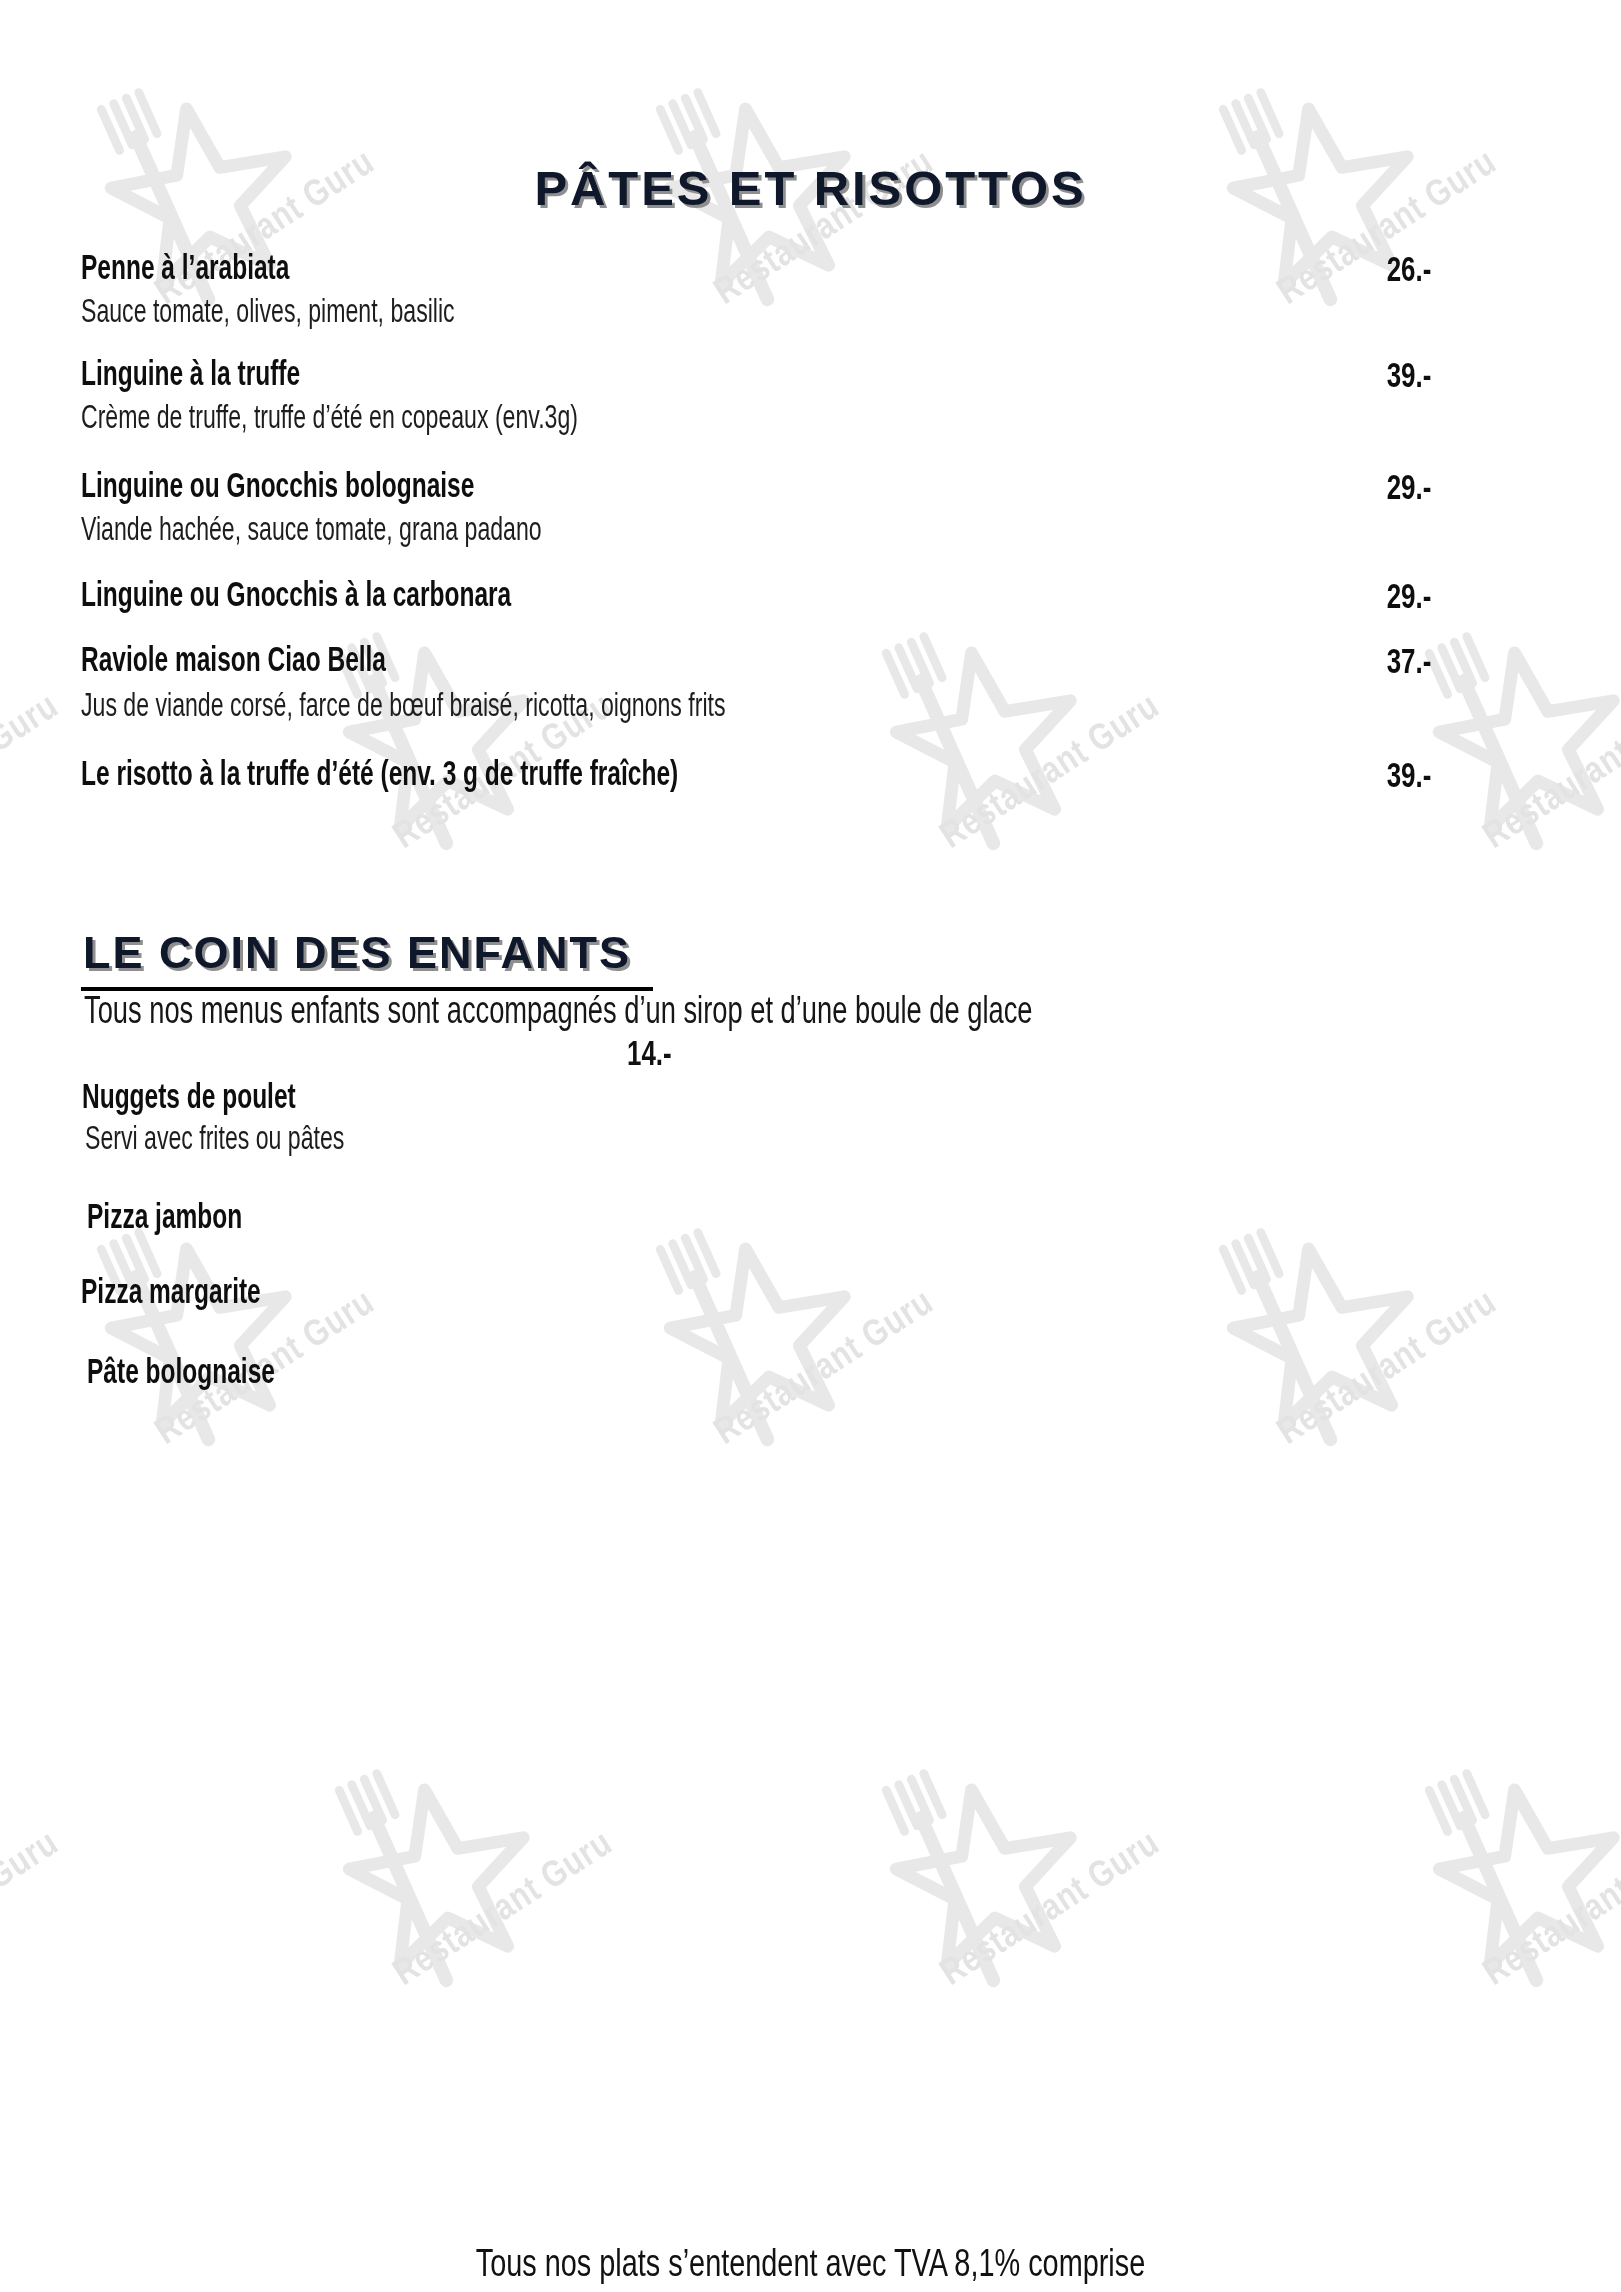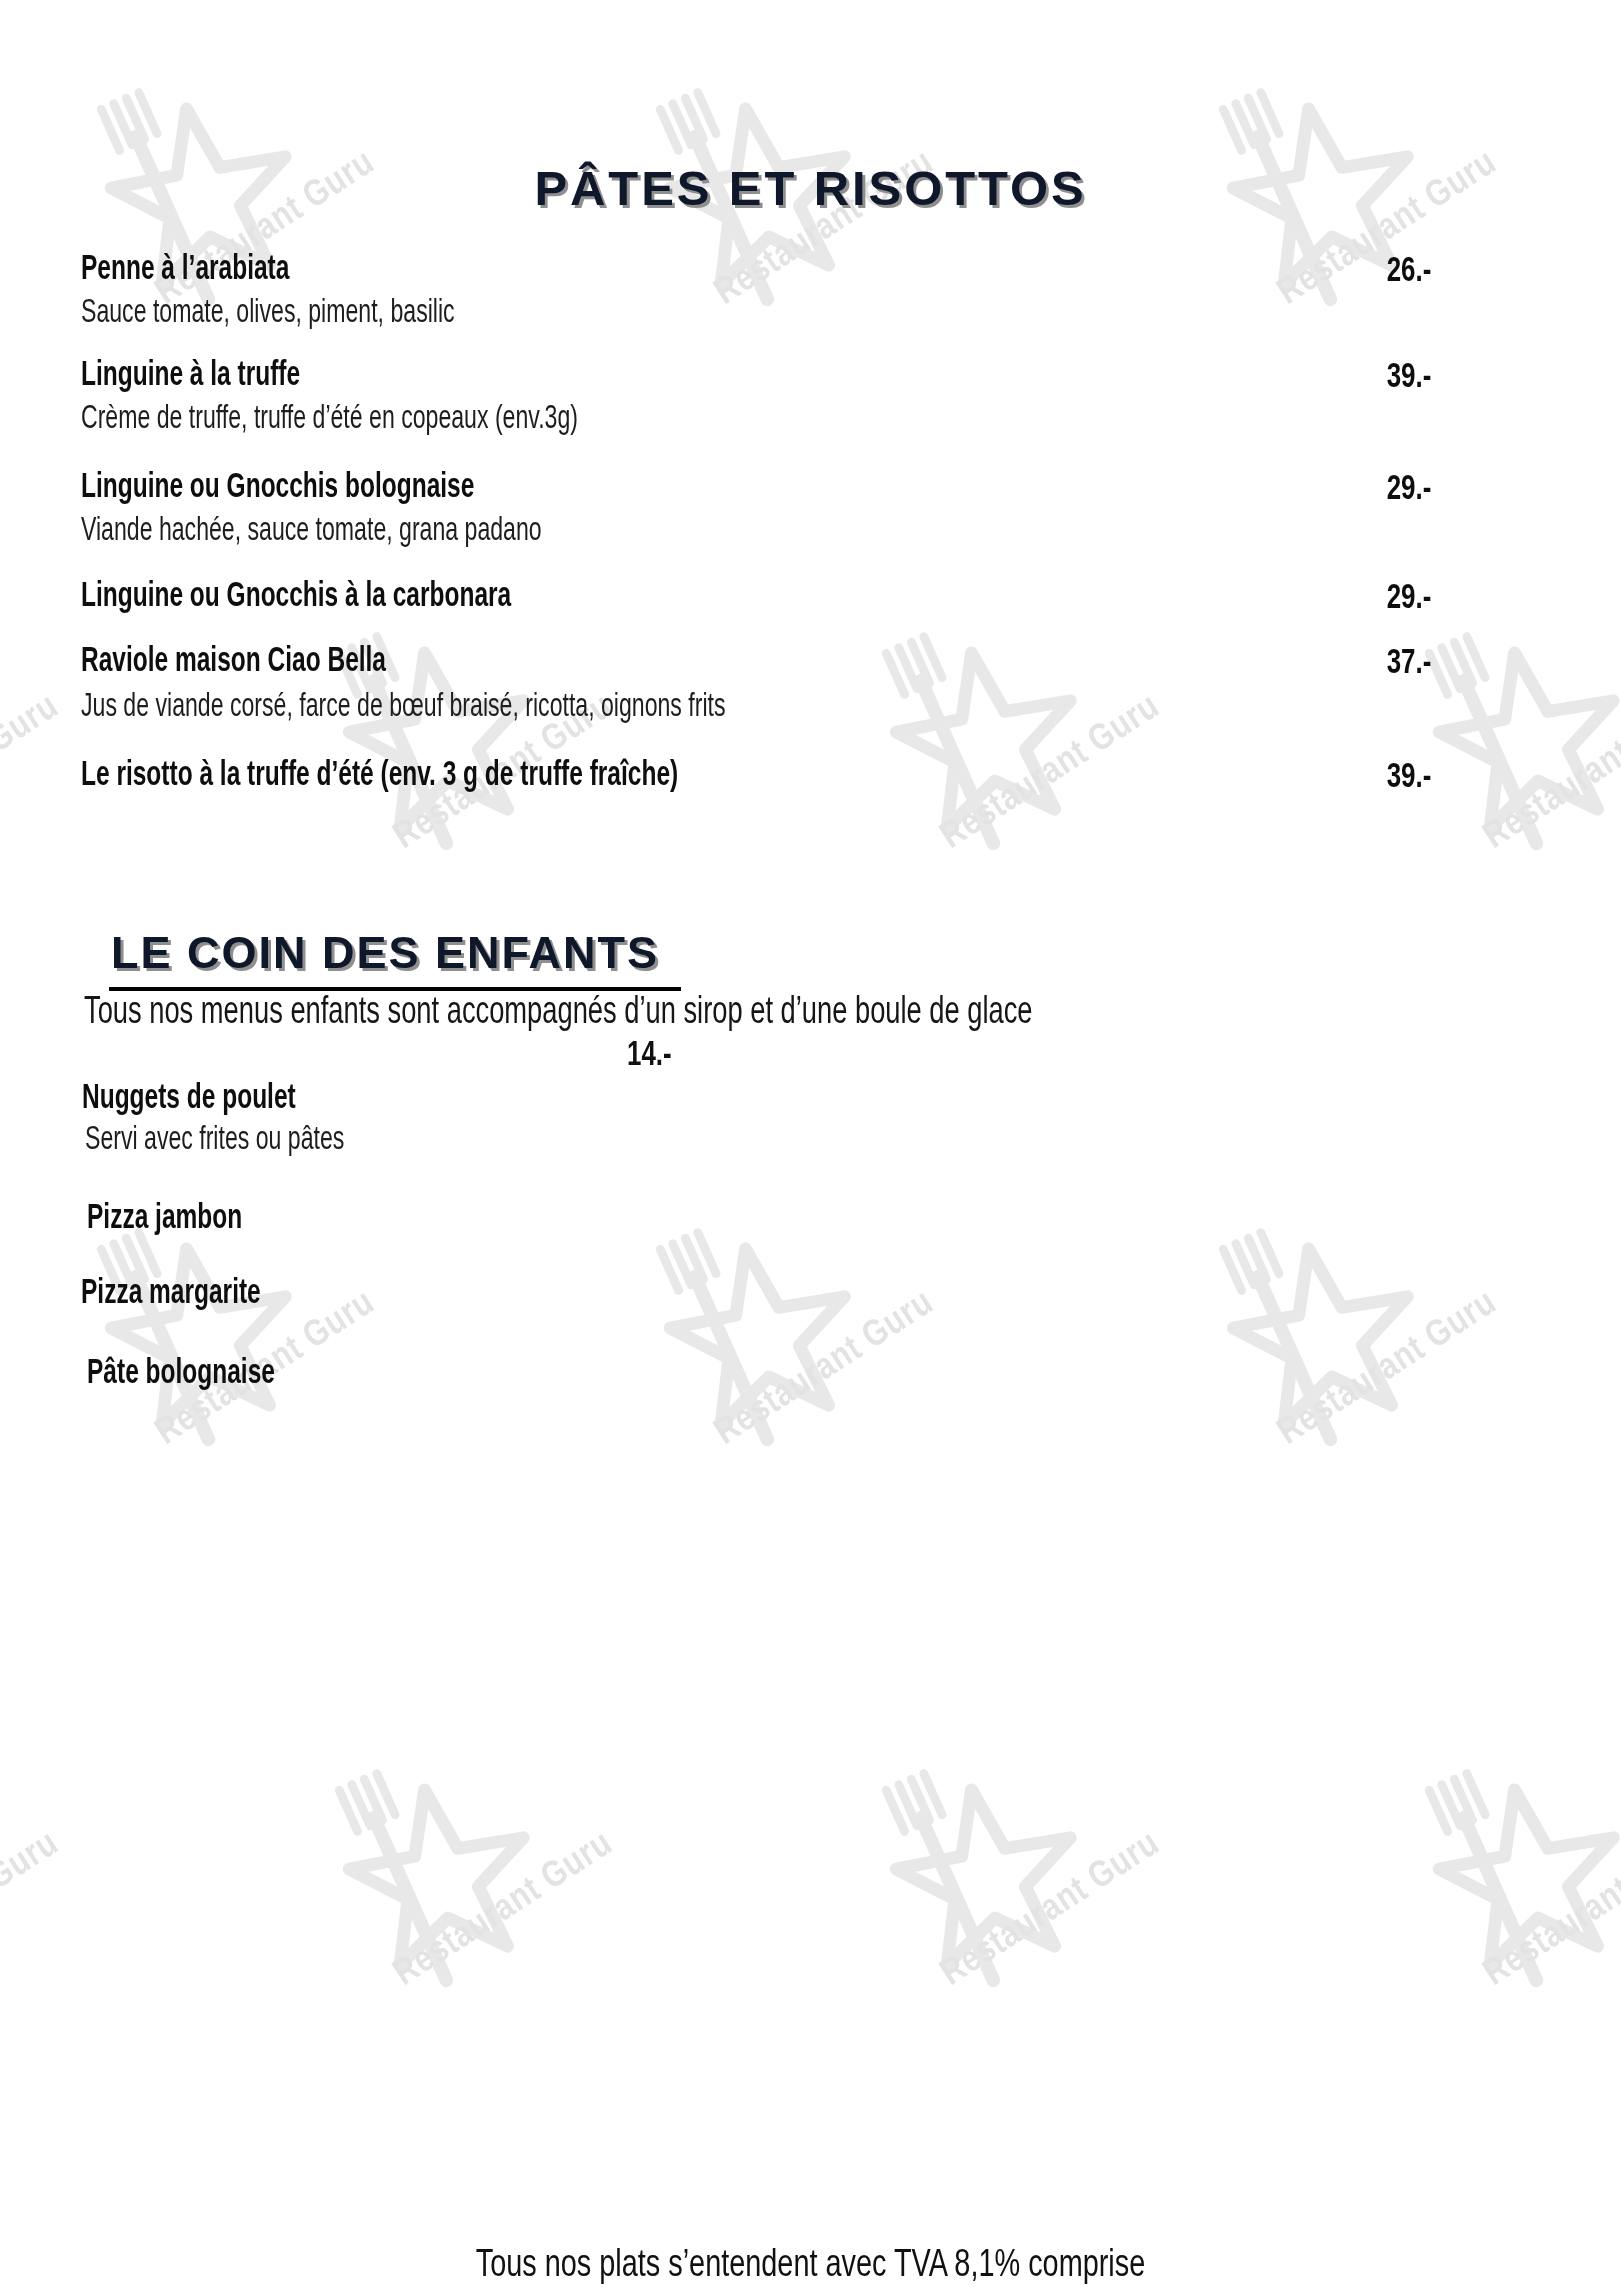--- a/index.html
+++ b/index.html
@@ -22,21 +22,21 @@
   .deco{
     font-family:Liberation Sans, sans-serif;font-weight:bold;color:#0f172a;
     text-shadow:2.9px 2.9px 0 #8f8f8f;white-space:nowrap;
   }
   .menu-title{
     position:absolute;top:127px;left:0;right:0;text-align:center;
     font-size:49px;letter-spacing:2.9px;
   }
   .section-title{
     position:absolute;top:890px;left:81px;font-size:45px;letter-spacing:2px;
-    border-bottom:4.9px solid #000;padding:0 21.6px 7.8px 2px;margin-left:28px;
+    border-bottom:4.9px solid #000;padding:0 21.6px 7.8px 2px;
   }
 
   
   .line{position:absolute;white-space:nowrap;transform:scaleX(0.70);transform-origin:0 0;}
   .name{font-size:35px;font-weight:bold;color:#0e0e0e;}
   .desc{font-size:33px;font-weight:normal;color:#1d1d1d;}
   .intro{font-size:39px;color:#161616;}
   .price{
     position:absolute;right:190px;font-size:35px;font-weight:bold;color:#0e0e0e;
     white-space:nowrap;transform:scaleX(0.74);transform-origin:100% 0;

